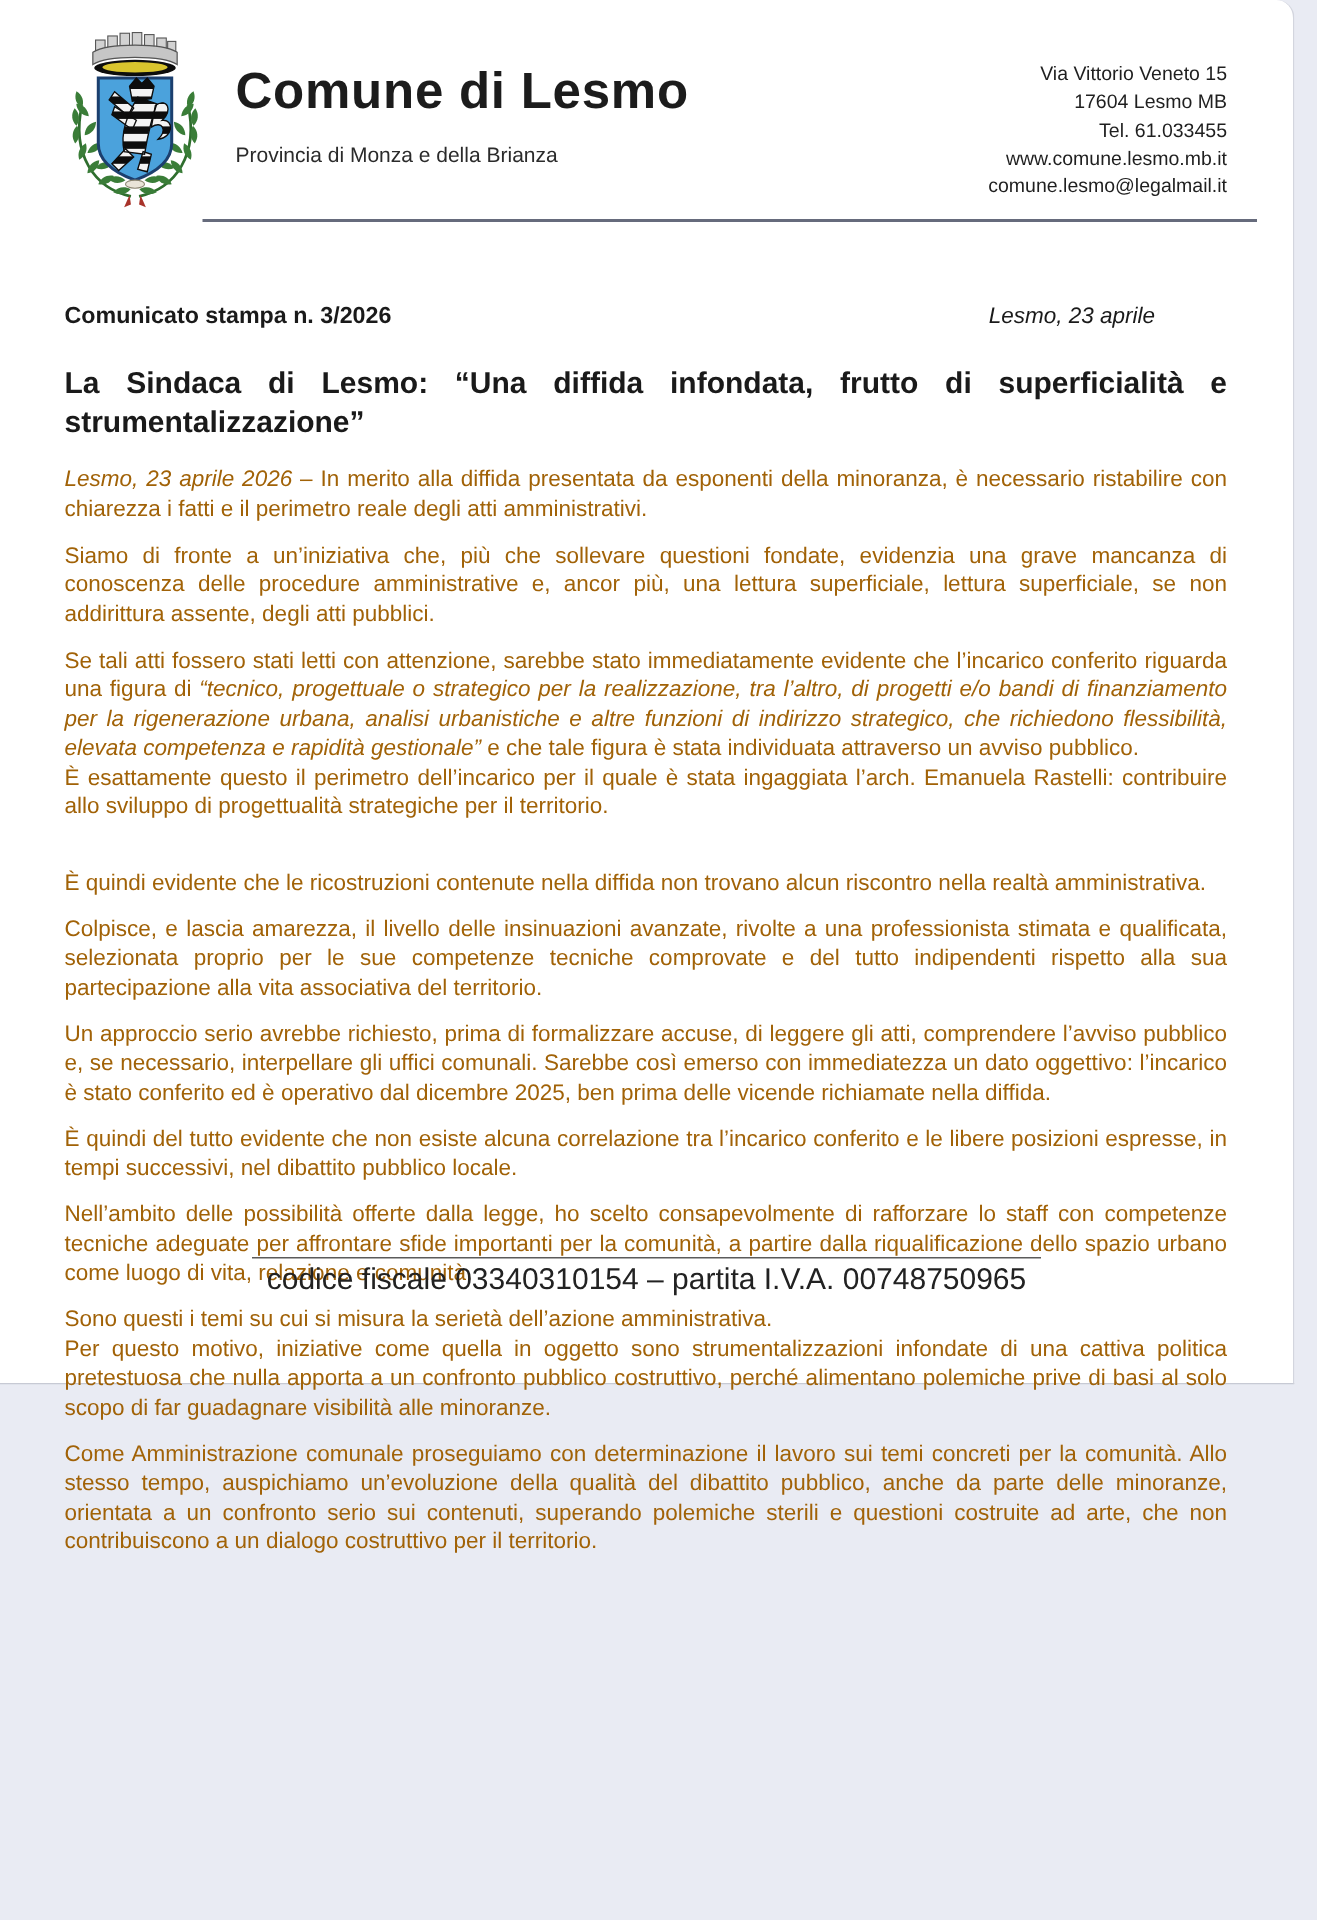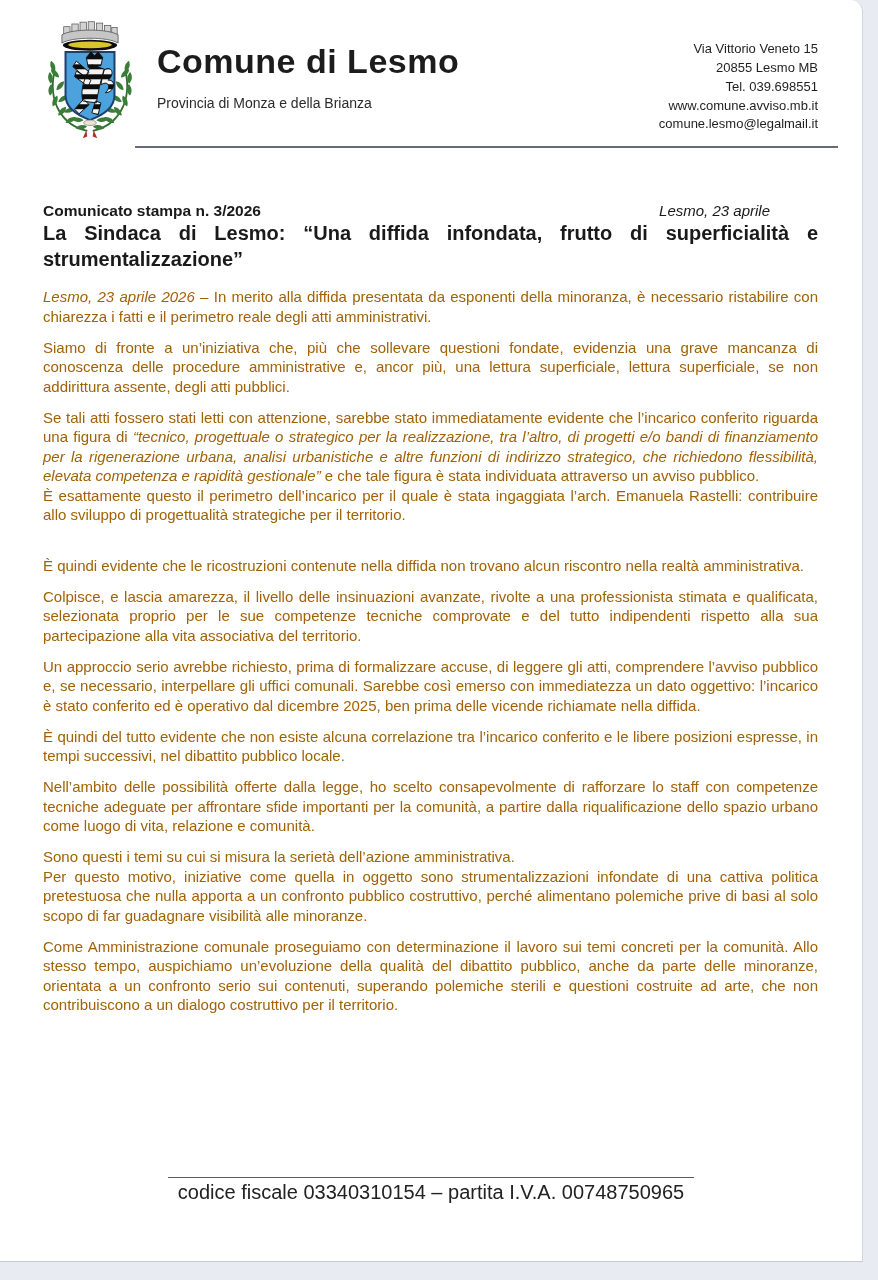--- a/index.html
+++ b/index.html
@@ -1,21 +1,21 @@
 <!DOCTYPE html>
 <html><head>
 <meta charset="utf-8">
 <style>
   * { margin:0; padding:0; box-sizing:border-box; }
   html,body { width:878px; background:#e9ebf3; font-family:"Liberation Sans", sans-serif; color:#1a1a1a; }
   body { height:1280px; position:relative; }
 
   .page {
     position:absolute; top:0; left:0;
-    width:863px; height:1262px;
+    width:863px; height:923px;
     background:#ffffff;
     border-top-right-radius:12px;
     border-right:1px solid #d3d5de;
     border-bottom:1px solid #c7cad4;
     padding:14px 44px 0 43px;
   }
 
   
   .letterhead { display:flex; align-items:flex-start; margin-left:-8px; }
   .crest { width:110px; height:136px; flex:0 0 auto; }
@@ -29,20 +29,21 @@
     margin:-4px -20px 0 92px;
   }
 
   
   .meta-row { display:flex; justify-content:space-between; align-items:baseline; margin-top:54px; }
   .release-label { font-size:15.5px; font-weight:bold; }
   .dateline { font-size:15px; font-style:italic; padding-right:48px; }
 
   
   .headline {
+    margin-top:23px;
     font-size:20px; font-weight:bold; line-height:1.3;
     text-align:justify;
   }
 
   
   .doc-body { margin-top:15px; }
   .doc-body p {
     font-size:15px; line-height:1.3;
     text-align:justify;
     margin-bottom:11.5px;
@@ -153,23 +154,23 @@
       </svg>
     </div>
 
     <div class="org-block">
       <div class="org-name">Comune di Lesmo</div>
       <div class="org-province">Provincia di Monza e della Brianza</div>
     </div>
 
     <div class="contact-block">
       <div>Via Vittorio Veneto 15</div>
-      <div>20855 Lesmo MB</div>
-      <div>Tel. 039.698551</div>
-      <div>www.comune.avviso.mb.it</div>
+      <div>17604 Lesmo MB</div>
+      <div>Tel. 61.033455</div>
+      <div>www.comune.lesmo.mb.it</div>
       <div>comune.lesmo@legalmail.it</div>
     </div>
   </header>
 
   <hr class="header-rule">
 
   <div class="meta-row">
     <span class="release-label">Comunicato stampa n. 3/2026</span>
     <span class="dateline">Lesmo, 23 aprile</span>
   </div>

